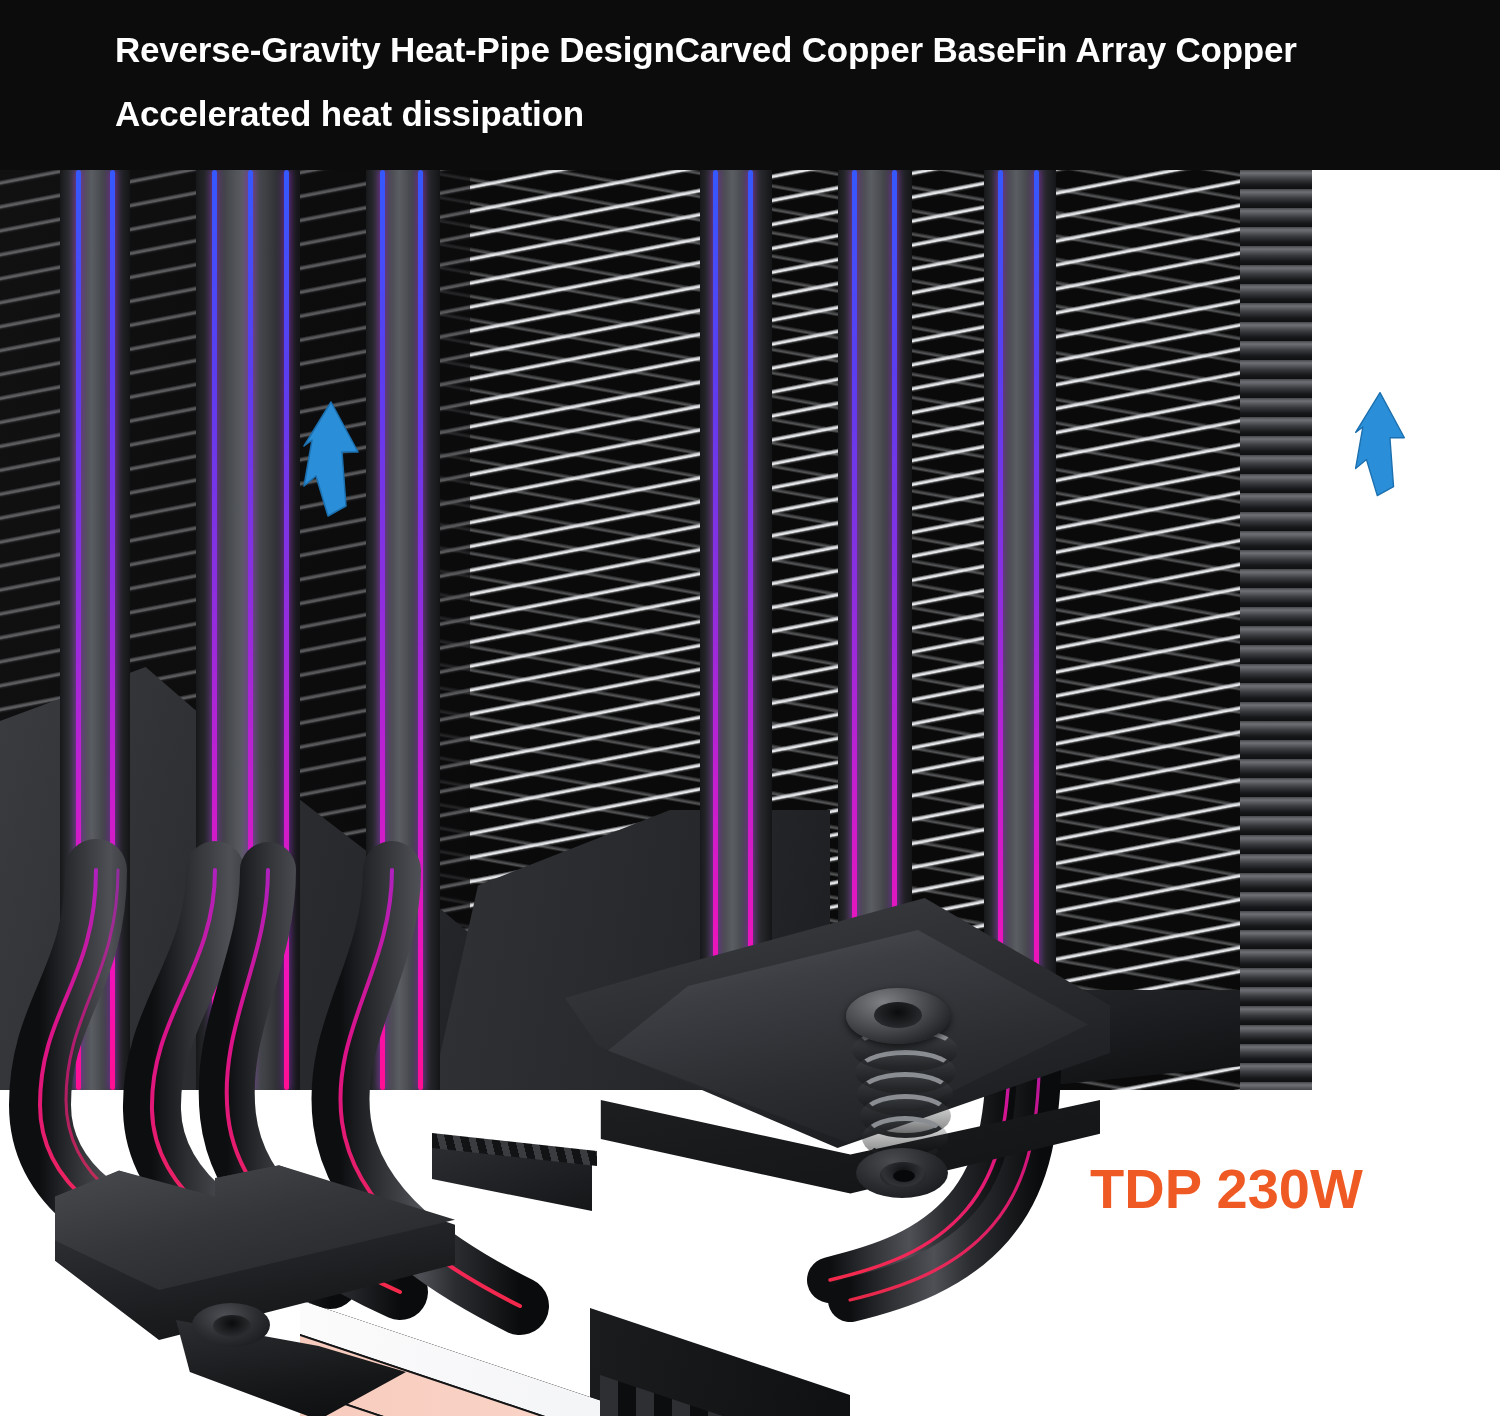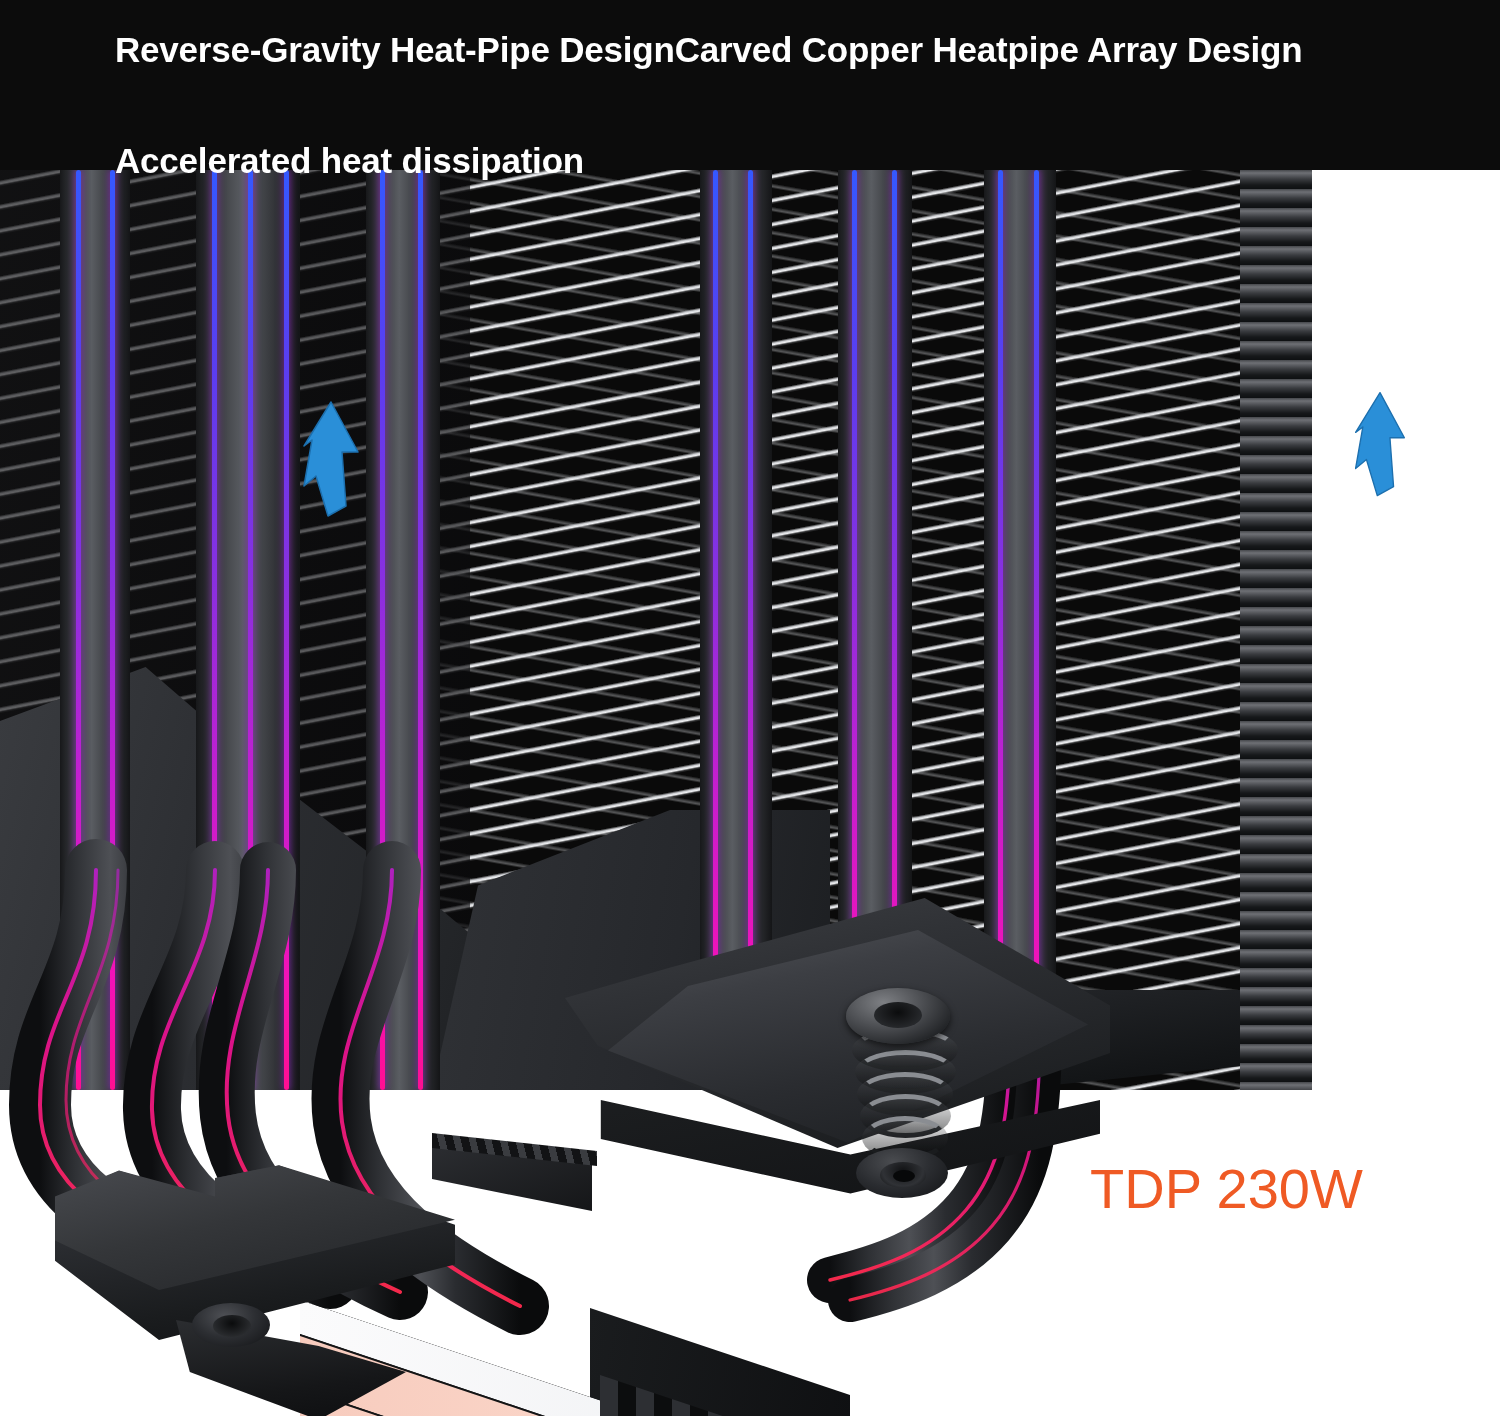--- a/index.html
+++ b/index.html
@@ -11,21 +11,21 @@
   #header-band{
     position:absolute;left:0;top:0;width:1500px;height:170px;
     background:#0c0c0c;z-index:90;
   }
   #header-band .hl{
     position:absolute;left:115px;color:#ffffff;font-weight:bold;
     font-family:"Liberation Sans",sans-serif;white-space:nowrap;
     letter-spacing:-0.2px;
   }
   #header-line-1{top:30px;font-size:35px;}
-  #header-line-2{top:94px;font-size:35px;margin-top:47px;}
+  #header-line-2{top:94px;font-size:35px;}
 
   
   #photo{position:absolute;left:0;top:170px;width:1500px;height:1246px;background:#ffffff;overflow:hidden;}
 
   
   #fin-stack{
     position:absolute;left:0;top:0;width:1312px;height:920px;
     background:#0a0a0a;
     overflow:hidden;
   }
@@ -225,35 +225,35 @@
     background:repeating-linear-gradient(90deg,#2d2f33 0 18px,#0c0d0e 18px 36px);
     border-radius:0 0 16px 16px;
   }
 
   
   .arrow{position:absolute;}
 
   
   #callouts{position:absolute;left:1090px;top:990px;width:400px;}
   #tdp-label{
-    color:#ef5a24;font-weight:normal;font-size:56px;line-height:1.05;
+    color:#ef5a24;font-weight:bold;font-size:56px;line-height:1.05;
     font-family:"Liberation Sans",sans-serif;white-space:nowrap;
   }
   #heatpipe-label{
     color:#ef5a24;font-weight:bold;font-size:40px;line-height:1.1;margin-top:22px;
     font-family:"Liberation Sans",sans-serif;white-space:nowrap;
   }
 </style>
 </head>
 <body>
 
 <div id="stage">
 
   <div id="header-band">
-    <div class="hl" id="header-line-1">Reverse-Gravity Heat-Pipe DesignCarved Copper Heatpipe Array Design</div>
+    <div class="hl" id="header-line-1">Reverse-Gravity Heat-Pipe DesignCarved Copper BaseFin Array Copper</div>
     <div class="hl" id="header-line-2">Accelerated heat dissipation</div>
   </div>
 
   <div id="photo">
 
     <div id="fin-stack">
       <div id="fin-lines"></div>
       <div id="fin-lines-b"></div>
       <div id="fin-dark-left"></div>
       <div id="shroud-left"></div>

